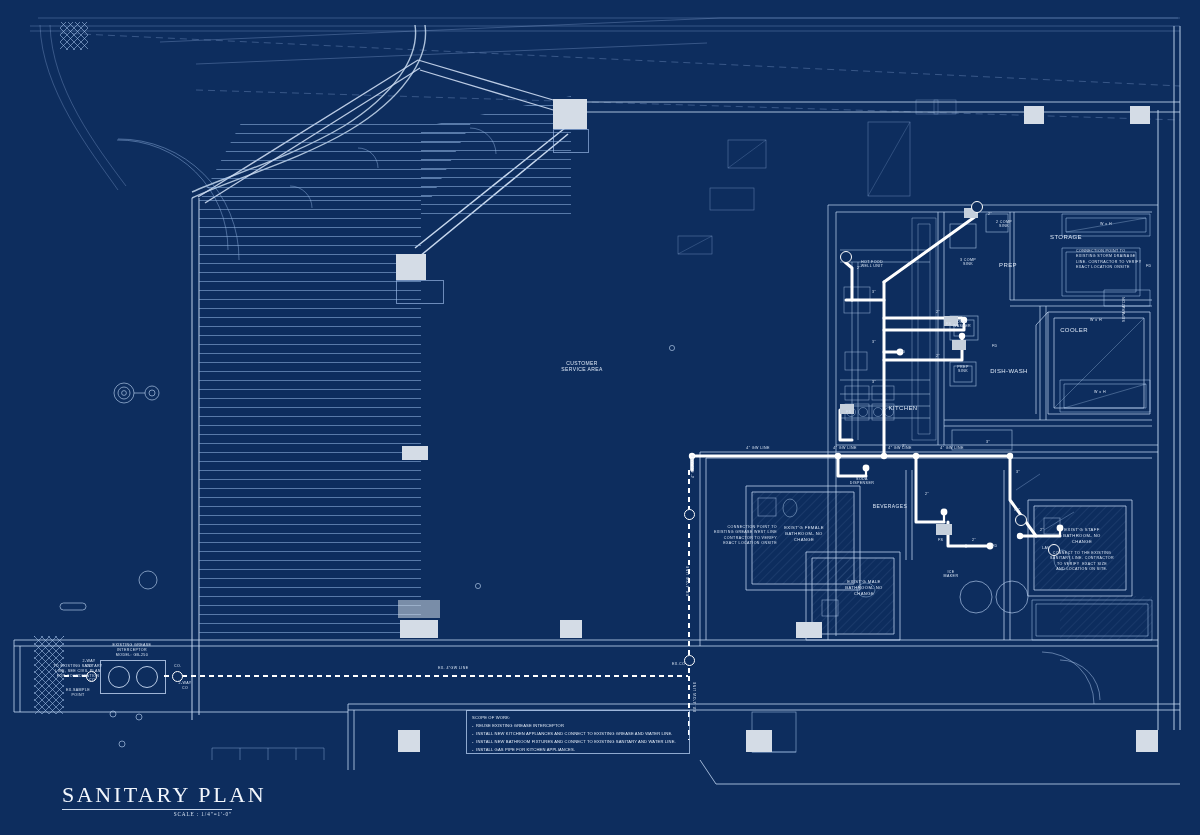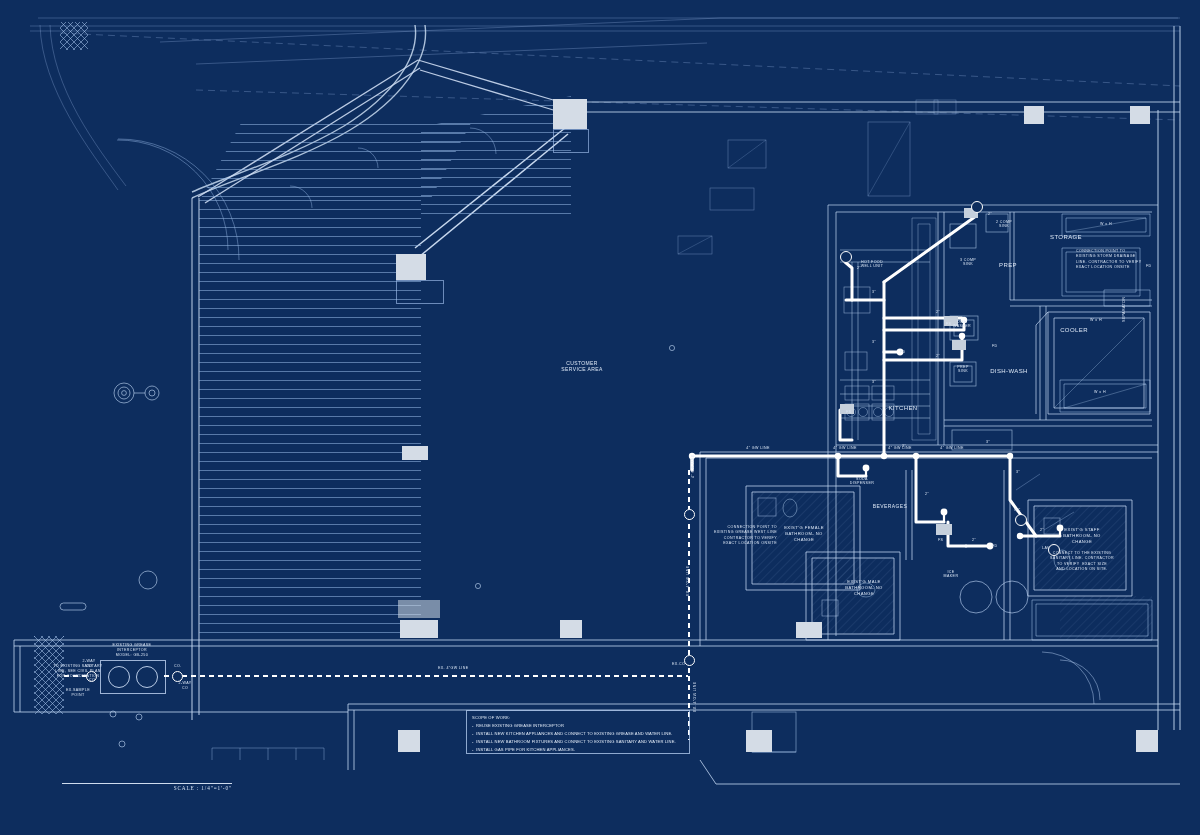--- a/index.html
+++ b/index.html
@@ -524,17 +524,18 @@
 
   <div id="scopebox">
     <div class="ln1" style="top:4px;">SCOPE OF WORK:</div>
     <div class="ln1" style="top:12px;">-  REUSE EXISTING GREASE INTERCEPTOR</div>
     <div class="ln1" style="top:20px;">-  INSTALL NEW KITCHEN APPLIANCES AND CONNECT TO EXISTING GREASE AND WATER LINE.</div>
     <div class="ln1" style="top:28px;">-  INSTALL NEW BATHROOM FIXTURES AND CONNECT TO EXISTING SANITARY AND WATER LINE.</div>
     <div class="ln1" style="top:36px;">-  INSTALL GAS PIPE FOR KITCHEN APPLIANCES.</div>
   </div>
 
   <div id="title">
+    <div class="t">SANITARY  PLAN</div>
     <div class="rule"></div>
     <div class="sc">SCALE : 1/4"=1'-0"</div>
   </div>
 
 </div>
 
 </body></html>

